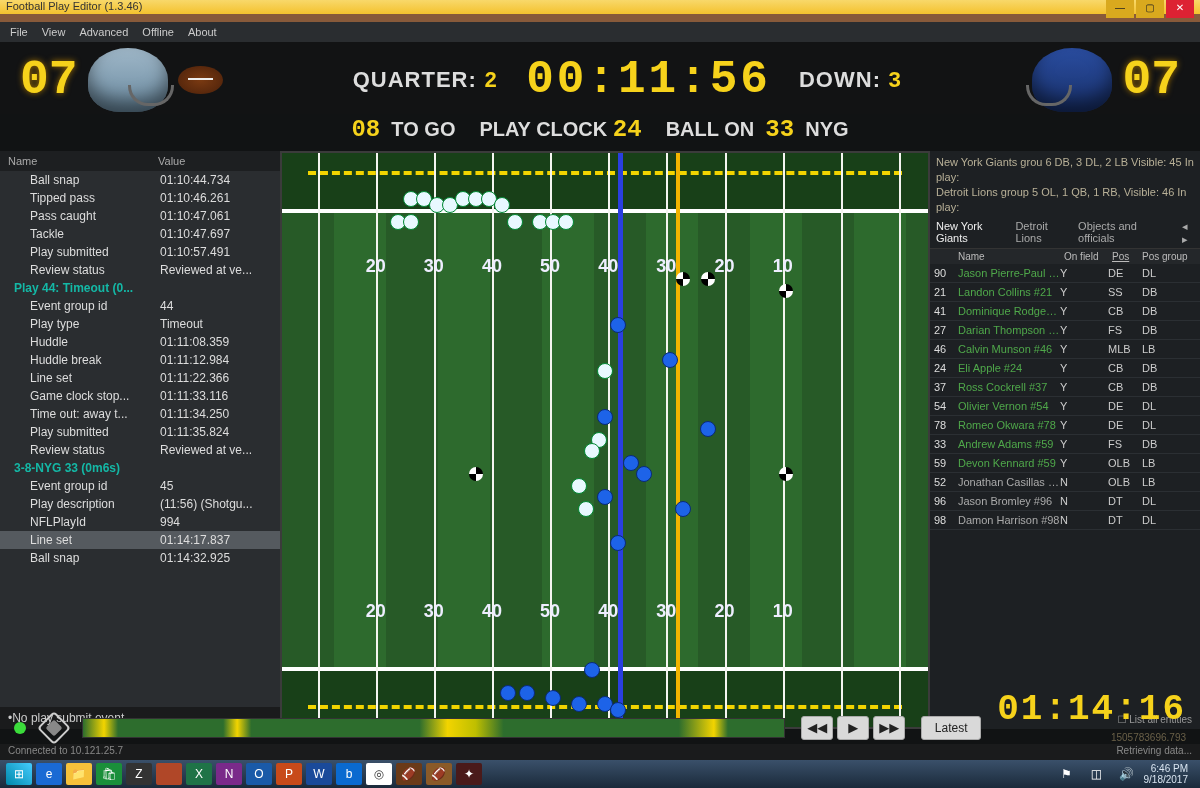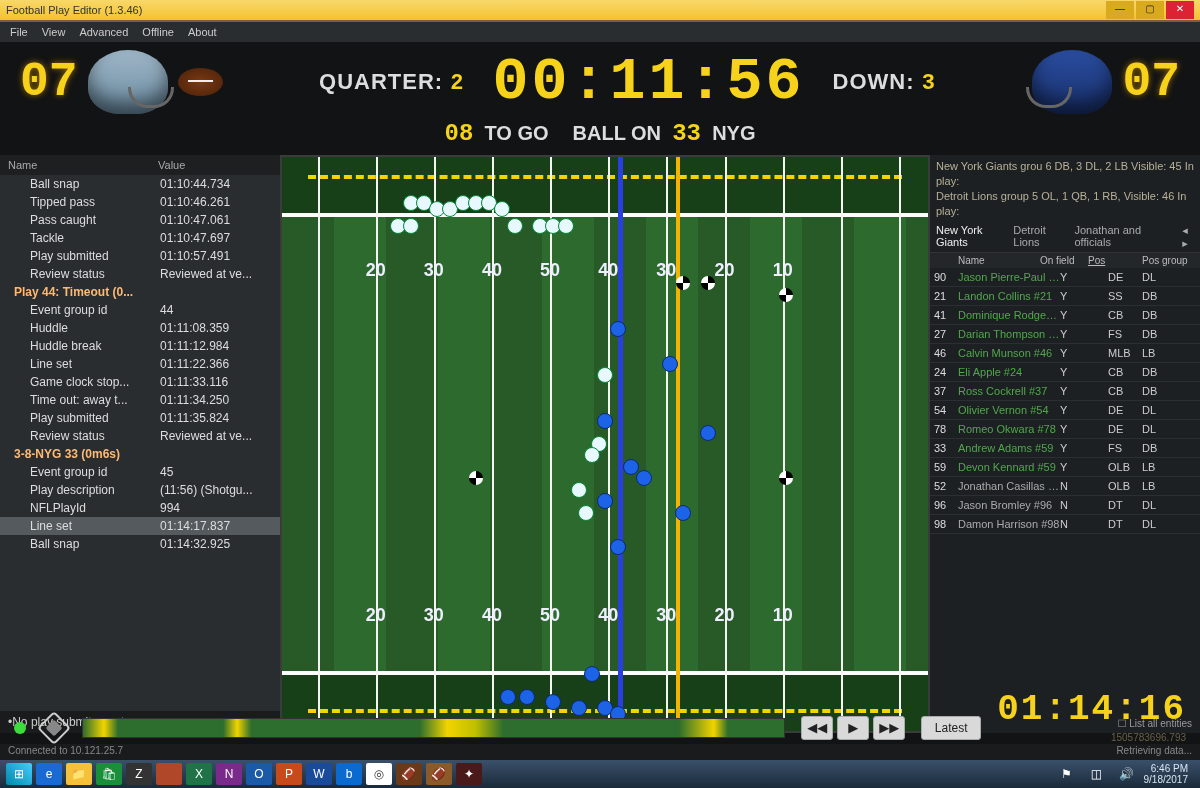--- a/index.html
+++ b/index.html
@@ -1,19 +1,19 @@
 <!DOCTYPE html>
 <html><head>
 <meta charset="utf-8">
 <style>
 * { box-sizing: border-box; margin: 0; padding: 0; }
 body { font-family: "Segoe UI", Arial, sans-serif; background: #885a3a; width: 1200px; height: 788px; overflow: hidden; position: relative; }
 
 
-.titlebar { height: 20px; background: linear-gradient(#f8d86a,#f4c22e); display: flex; align-items: center; font-size: 11px; color: #333; padding: 0 6px; }
+.titlebar { height: 14px; background: linear-gradient(#f8d86a,#f4c22e); display: flex; align-items: flex-start; font-size: 11px; color: #333; padding: 0 6px; }
 .titlebar .title { flex: 1; text-align: center; }
 .winbtns { display: flex; gap: 2px; }
 .winbtn { width: 28px; height: 18px; background: #d9a91e; font-size: 10px; text-align: center; line-height: 16px; color: #222; }
 .winbtn.close { background: #d23; color: #fff; }
 
 
 .app { position: absolute; top: 22px; left: 0; right: 0; bottom: 28px; background: #111314; color: #ddd; }
 .menubar { height: 20px; background: #2a2d30; display: flex; gap: 14px; padding: 0 10px; align-items: center; font-size: 11px; color: #ccc; }
 
 
@@ -22,31 +22,31 @@
 .helmet.det { background: linear-gradient(#9fb7c8,#6a8aa0); box-shadow: inset 0 -12px 18px rgba(0,0,0,.5); }
 .helmet.nyg { background: linear-gradient(#2a4da0,#18306a); box-shadow: inset 0 -12px 18px rgba(0,0,0,.5); }
 .helmet::after { content:""; position:absolute; bottom:6px; width:40px; height:18px; border:3px solid #666; border-radius: 0 0 20px 20px; border-top:none; }
 .helmet.det::after { right:-6px; }
 .helmet.nyg::after { left:-6px; }
 .score7 { font-family: "Courier New", monospace; font-weight: bold; font-size: 48px; color: #f6d21b; text-shadow: 0 0 6px #a07000; }
 .football { width: 45px; height: 28px; background: radial-gradient(#7a3a12,#4a200a); border-radius: 50%; position: relative; }
 .football::after { content:""; position:absolute; left:10px; right:10px; top:12px; height:2px; background:#eee; }
 .qdrow { display:flex; gap:28px; align-items:center; font-size:22px; font-weight:bold; letter-spacing:1px; }
 .yellow { color:#f6d21b; font-family:"Courier New",monospace; font-weight:bold; }
-.gameclock { font-size:60px; letter-spacing:3px; color:#f6d21b; font-family:"Courier New",monospace; font-weight:bold;}
+.gameclock { font-size:46px; letter-spacing:3px; color:#f6d21b; font-family:"Courier New",monospace; font-weight:bold;}
 .subboard { display:flex; gap:24px; justify-content:center; font-size:20px; font-weight:bold; padding:2px 0 8px; align-items:center; }
 
 
 .maingrid { display:flex; height: calc(100% - 160px); }
 .leftpanel { width: 280px; background:#2a2d30; display:flex; flex-direction:column; font-size:12px; }
 .lp-head { display:flex; background:#1d1f21; padding:4px 8px; color:#aaa; font-size:11px; }
 .lp-head .c1 { width:150px; } .lp-head .c2 { flex:1; }
 .lp-rows { flex:1; overflow:hidden; }
 .lp-row { display:flex; padding:2px 8px 2px 30px; color:#ddd; }
-.lp-row.group { padding-left:14px; font-weight:bold; color:#fdba74; }
+.lp-row.group { padding-left:14px; font-weight:bold; color:#14b8a6; }
 .lp-row.sel { background:#555a5f; }
 .lp-row .c1 { width:130px; overflow:hidden; text-overflow:ellipsis; white-space:nowrap; }
 .lp-row .c2 { flex:1; overflow:hidden; text-overflow:ellipsis; white-space:nowrap; }
 .lp-status { background:#1a1b1c; padding:4px 8px; color:#ccc; font-size:12px; }
 
 
 .field-wrap { flex:1; display:flex; flex-direction:column; }
 .field { flex:1; position:relative; background: repeating-linear-gradient(90deg,#275a27 0 52px,#2d6a2d 52px 104px); border:2px solid #3b3b3b; overflow:hidden; margin: 0 0; }
 .yardline { position:absolute; top:0; bottom:0; width:2px; background:#f4f4f0; }
 .los { position:absolute; top:0; bottom:0; width:5px; background:#2a3fe0; }
@@ -56,21 +56,21 @@
 .player.b { background:#1d63e8; border-color:#0a2a78; }
 .refmark { position:absolute; width:14px; height:14px; border-radius:50%; background: conic-gradient(#000 0 90deg,#fff 90deg 180deg,#000 180deg 270deg,#fff 270deg 360deg); transform:translate(-50%,-50%); }
 
 
 .rightpanel { width:270px; background:#1d2023; font-size:11px; display:flex; flex-direction:column; }
 .teamgroups { color:#b8b097; padding:4px 6px; line-height:1.35; }
 .tabsrow { display:flex; gap:10px; padding:2px 6px; color:#aaa; border-bottom:1px solid #333;}
 .tab { cursor:pointer; }
 .tab.active { color:#eee; }
 .roster-head { display:flex; padding:2px 4px; color:#bbb; background:#24272a; font-size:10px; }
-.roster-head span:nth-child(1){width:24px;} .roster-head span:nth-child(2){flex:1;} .roster-head span:nth-child(3){width:48px;} .roster-head span:nth-child(4){width:54px;text-decoration:underline;} .roster-head span:nth-child(5){width:54px;}
+.roster-head span:nth-child(1){width:24px;} .roster-head span:nth-child(2){flex:1;} .roster-head span:nth-child(3){width:48px;} .roster-head span:nth-child(4){width:30px;text-decoration:underline;} .roster-head span:nth-child(5){width:54px;}
 .roster-row { display:flex; padding:3px 4px; border-bottom:1px solid #2b2f33; align-items:center; }
 .roster-row span:nth-child(1){width:24px; color:#ddd;}
 .roster-row span:nth-child(2){flex:1; overflow:hidden; text-overflow:ellipsis; white-space:nowrap;}
 .roster-row span:nth-child(3){width:48px; color:#ccc; text-align:left;}
 .roster-row span:nth-child(4){width:34px; color:#ccc;}
 .roster-row span:nth-child(5){width:54px; color:#ccc;}
 .roster-row .on { color:#4fa84a; }
 .roster-row .off { color:#aaa; }
 .listall { text-align:right; padding:4px 8px; color:#999; font-size:10px;}
 
@@ -131,20 +131,21 @@
         <span><span>DOWN:</span> <span class="yellow">3</span></span>
       </div>
     </div>
     <div style="display:flex;align-items:center;gap:10px">
       <div class="helmet nyg"></div>
       <span class="score7">07</span>
     </div>
   </div>
   <div class="subboard">
     <span><span class="yellow" style="font-size:24px">08</span>&nbsp;&nbsp;<span>TO GO</span></span>
+    <span><span>PLAY CLOCK</span>&nbsp;<span class="yellow" style="font-size:24px">24</span></span>
     <span><span>BALL ON</span>&nbsp;&nbsp;<span class="yellow" style="font-size:24px">33</span>&nbsp;&nbsp;<span>NYG</span></span>
   </div>
 
   <div class="maingrid">
 
     <div class="leftpanel">
       <div class="lp-head">
         <span class="c1">Name</span>
         <span class="c2">Value</span>
       </div>
@@ -173,20 +174,24 @@
             <span class="c1">Review status</span>
             <span class="c2">Reviewed at ve...</span>
           </div>
           <div class="lp-row group">
             <span class="c1">Play 44: Timeout  (0...</span>
             <span class="c2"></span>
           </div>
           <div class="lp-row">
             <span class="c1">Event group id</span>
             <span class="c2">44</span>
+          </div>
+          <div class="lp-row">
+            <span class="c1">Play type</span>
+            <span class="c2">Timeout</span>
           </div>
           <div class="lp-row">
             <span class="c1">Huddle</span>
             <span class="c2">01:11:08.359</span>
           </div>
           <div class="lp-row">
             <span class="c1">Huddle break</span>
             <span class="c2">01:11:12.984</span>
           </div>
           <div class="lp-row">
@@ -318,21 +323,21 @@
     </div>
 
     <div class="rightpanel">
       <div class="teamgroups">
         <div>New York Giants grou  6 DB, 3 DL, 2 LB  Visible:  45  In play:</div>
         <div>Detroit Lions group  5 OL, 1 QB, 1 RB,    Visible:  46  In play:</div>
       </div>
       <div class="tabsrow">
         <span class="tab active">New York Giants</span>
         <span class="tab">Detroit Lions</span>
-        <span class="tab">Jonathan and officials</span>
+        <span class="tab">Objects and officials</span>
         <span style="flex:1"></span>
           <span>◂ ▸</span>
       </div>
       <div class="roster-head">
         <span></span>
         <span>Name</span>
         <span>On field</span>
         <span>Pos</span>
         <span>Pos group</span>
       </div>

